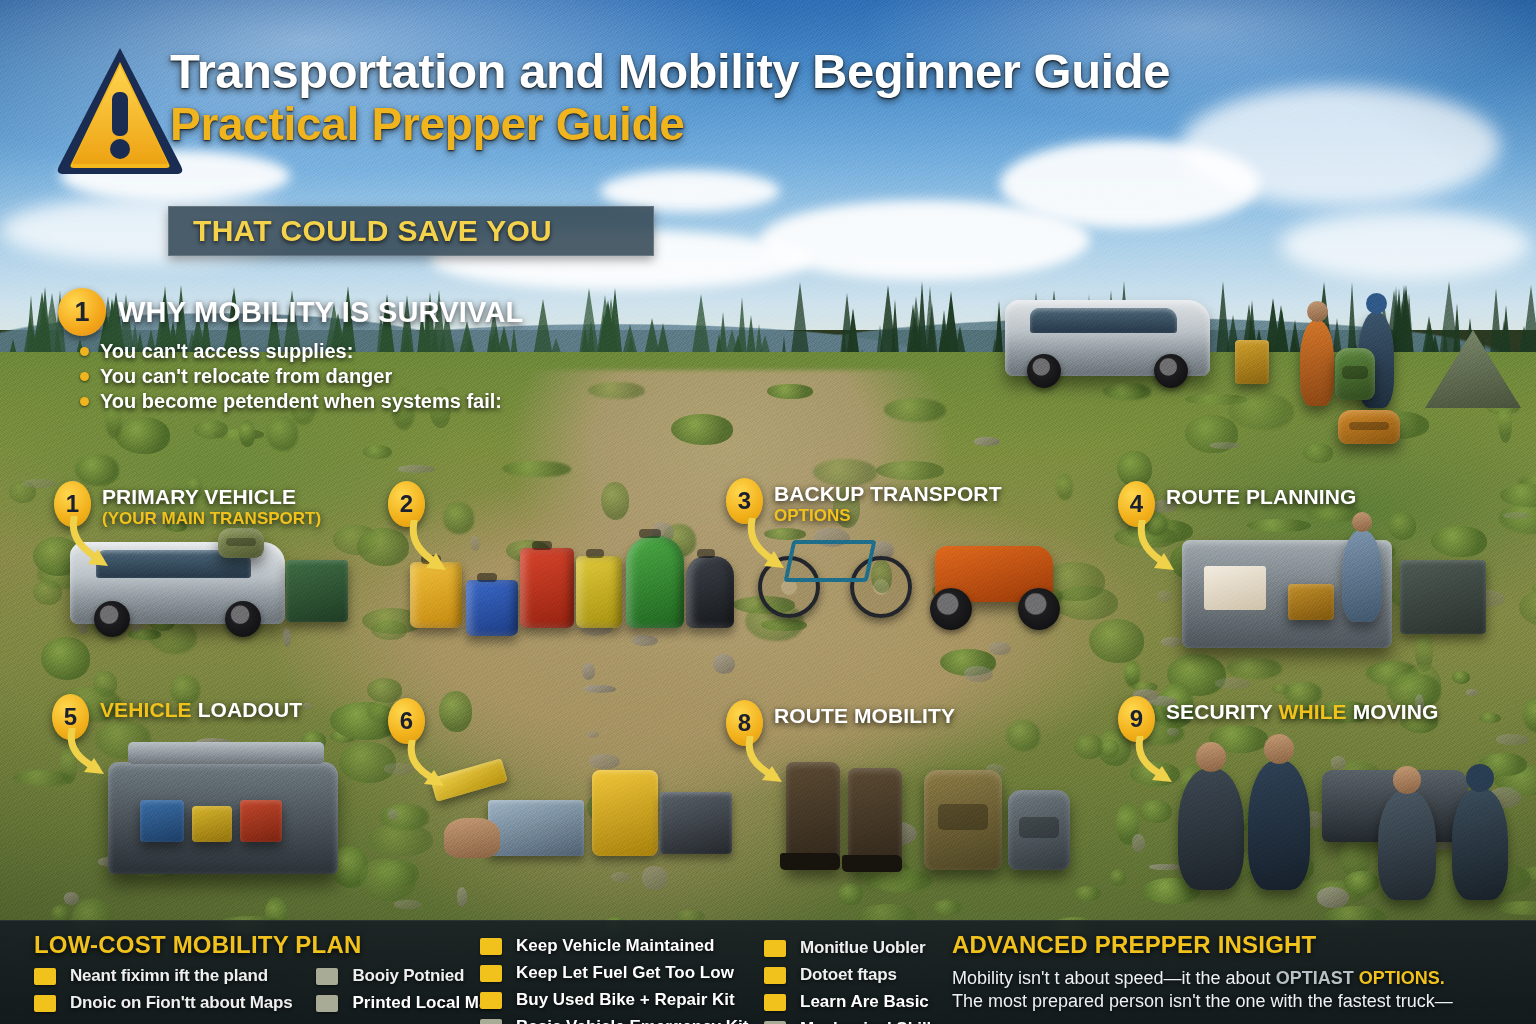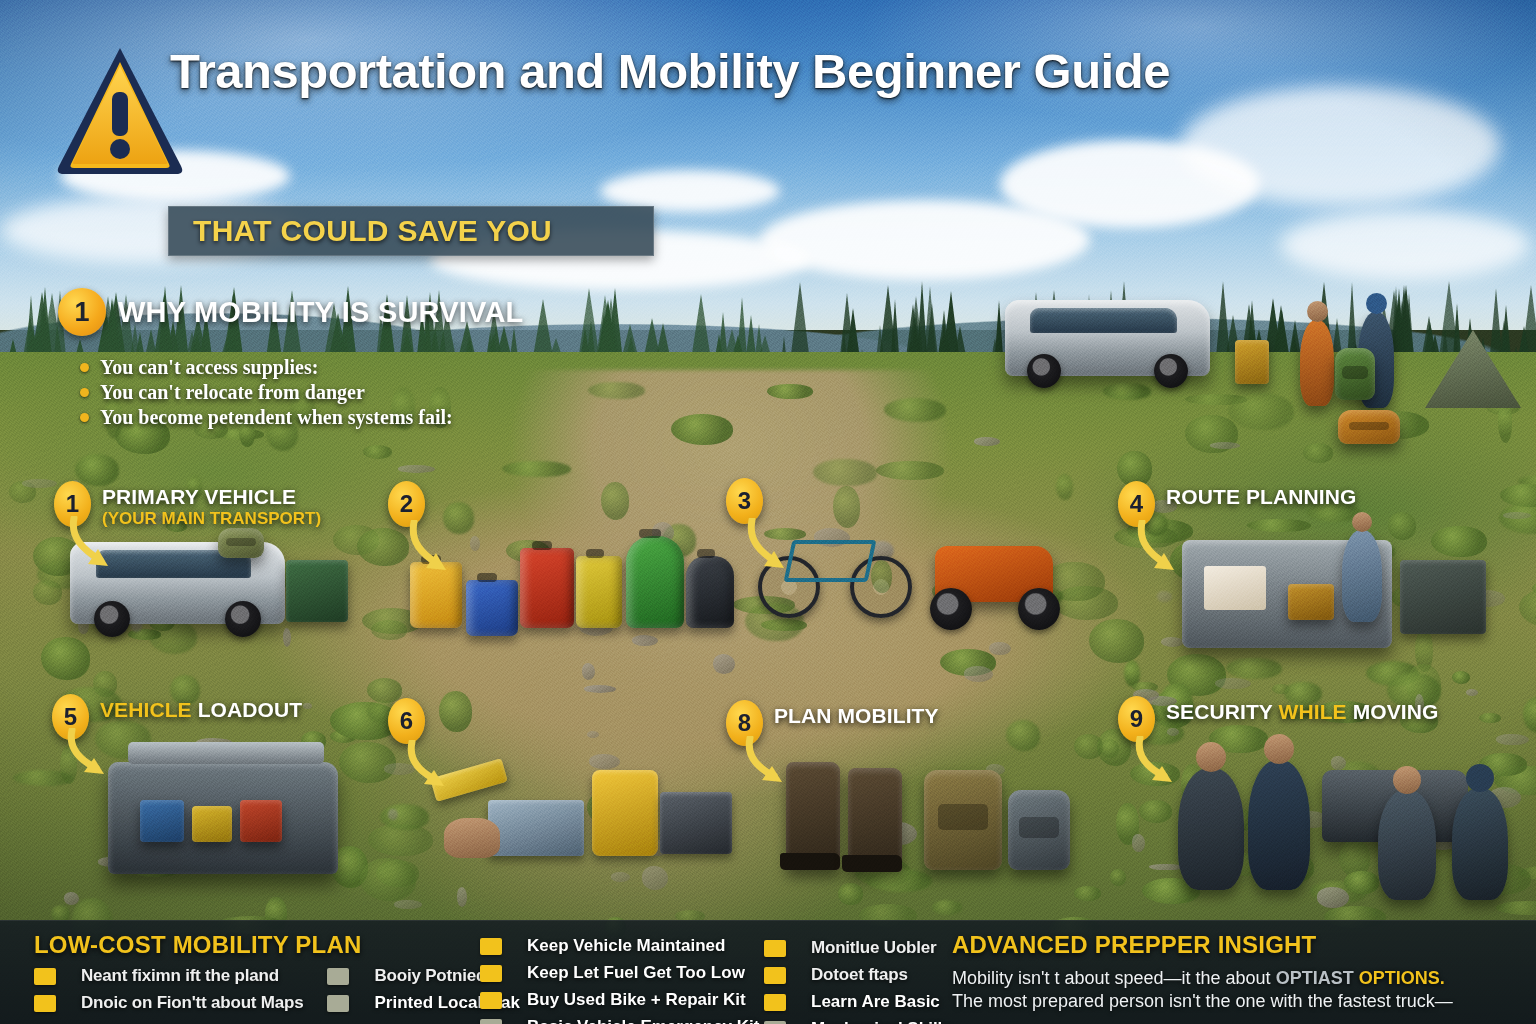--- a/index.html
+++ b/index.html
@@ -160,21 +160,21 @@
     background:#d4402a; z-index:-1; border-radius:3px 0 0 3px;
   }
   .intro-title {
     font-size:29px; font-weight:bold; color:#fff; letter-spacing:.2px;
     text-shadow:0 2px 6px rgba(0,0,0,.75);
   }
   .intro-sub {
     margin-top:9px; font-size:23px; font-weight:bold; color:#fff;
     text-shadow:0 2px 6px rgba(0,0,0,.8);
   }
-  .intro-list { margin-top:20px;font-family:Liberation Serif, serif; }
+  .intro-list { margin-top:4px; }
   .intro-li { display:flex; align-items:center; gap:11px; margin:2px 0 2px 22px; }
   .dot { width:9px; height:9px; border-radius:50%; background:#f0b51e; flex:0 0 auto;
          box-shadow:0 1px 3px rgba(0,0,0,.6); }
   .intro-li span {
     font-size:20px; font-weight:bold; color:#fff;
     text-shadow:0 2px 5px rgba(0,0,0,.85);
   }
 
   
   .item { position:absolute; display:flex; align-items:flex-start; gap:11px; }
@@ -203,21 +203,21 @@
     position:absolute; left:0; top:920px; width:1536px; height:104px;
     background:linear-gradient(180deg, rgba(20,28,34,.88) 0%, rgba(16,23,28,.93) 100%);
     border-top:1px solid rgba(255,255,255,.1);
     display:flex;
   }
   .bp-col { position:relative; padding-top:10px; }
   .bp-title {
     font-size:24px; font-weight:bold; color:#f2c21c; letter-spacing:.2px;
     text-shadow:0 2px 5px rgba(0,0,0,.8); white-space:nowrap;
   }
-  .chk-row { display:flex; align-items:center; gap:25px; margin-top:7px; }
+  .chk-row { display:flex; align-items:center; gap:14px; margin-top:7px; }
   .chk {
     width:22px; height:17px; flex:0 0 auto; border-radius:2px;
     background:#f2c21c; box-shadow:0 1px 3px rgba(0,0,0,.55);
   }
   .chk.dim { background:#a8ab96; }
   .chk-row span {
     font-size:17px; font-weight:bold; color:#fff; white-space:nowrap;
     text-shadow:0 1px 4px rgba(0,0,0,.9);
   }
   .chk-row span.garb { opacity:.93; letter-spacing:-.2px; }
@@ -804,20 +804,21 @@
       <stop offset="0" stop-color="#ffd44f"></stop>
         <stop offset="1" stop-color="#eda312"></stop>
     </linearGradient>
   </defs>
   <rect x="57" y="50" width="16" height="44" rx="7" fill="#1b2c52"></rect>
   <circle cx="65" cy="107" r="10" fill="#1b2c52"></circle>
 </svg>
 
 <div class="title-wrap">
   <div class="t-line1">Transportation and Mobility Beginner Guide</div>
+  <div class="t-line2">Practical Prepper Guide</div>
 </div>
 
 <div id="kicker-box">
   <span>THAT COULD SAVE YOU</span>
 </div>
 
 <div id="intro">
   <div class="intro-head">
     <div class="badge-round">1</div>
     <div class="intro-title">WHY MOBILITY IS SURVIVAL</div>
@@ -843,41 +844,45 @@
   <div class="item-text">
     <div class="item-title">PRIMARY VEHICLE</div>
     <div class="item-sub">(YOUR MAIN TRANSPORT)</div>
   </div>
 </div>
 <div class="item" style="left:388px;top:481px;">
   <div class="num-pill">2</div>
 </div>
 <div class="item" style="left:726px;top:478px;">
   <div class="num-pill">3</div>
+  <div class="item-text">
+    <div class="item-title">BACKUP TRANSPORT</div>
+    <div class="item-sub">OPTIONS</div>
+  </div>
 </div>
 <div class="item" style="left:1118px;top:481px;">
   <div class="num-pill">4</div>
   <div class="item-text">
     <div class="item-title">ROUTE PLANNING</div>
   </div>
 </div>
 
 <div class="item" style="left:52px;top:694px;">
   <div class="num-pill">5</div>
   <div class="item-text">
     <div class="item-title"><span class="y">VEHICLE</span><span> LOADOUT</span></div>
   </div>
 </div>
 <div class="item" style="left:388px;top:698px;">
   <div class="num-pill">6</div>
 </div>
 <div class="item" style="left:726px;top:700px;">
   <div class="num-pill">8</div>
   <div class="item-text">
-    <div class="item-title">PLAN MOBILITY</div>
+    <div class="item-title">ROUTE MOBILITY</div>
   </div>
 </div>
 <div class="item" style="left:1118px;top:696px;">
   <div class="num-pill">9</div>
   <div class="item-text">
     <div class="item-title"><span>SECURITY </span><span class="y">WHILE </span><span>MOVING</span></div>
   </div>
 </div>
 
 <svg class="arrow" style="left:58px;top:516px;width:70px;height:60px;" viewBox="0 0 70 60">

